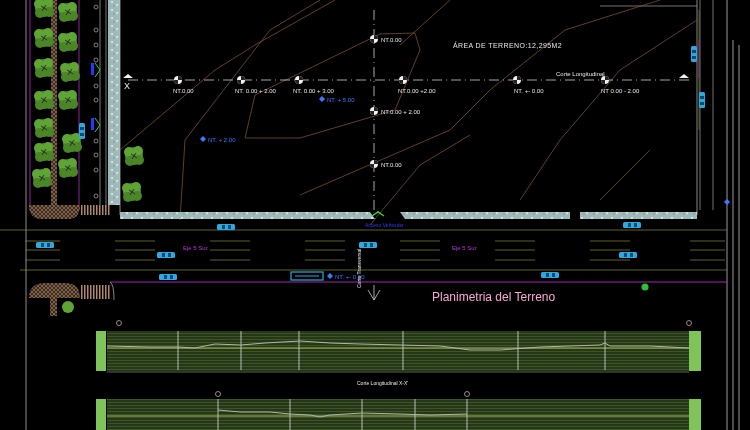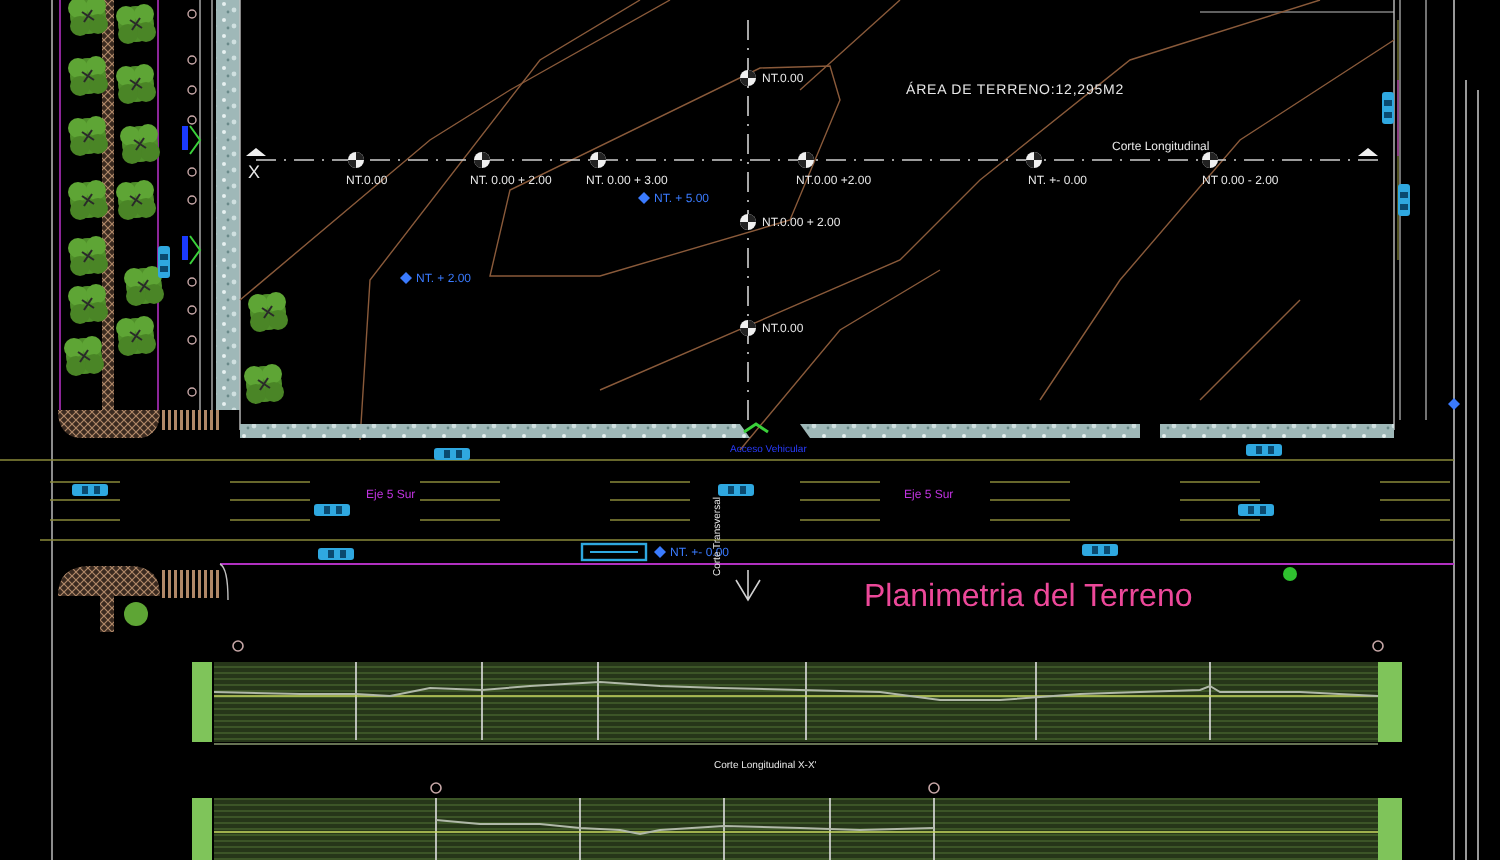--- a/index.html
+++ b/index.html
@@ -4,21 +4,21 @@
 <style>
   html, body { margin:0; padding:0; background:#000; }
   body { width:750px; height:430px; overflow:hidden; position:relative; font-family:"Liberation Sans", sans-serif; }
   #cad { position:absolute; left:0; top:0; width:750px; height:430px; }
   .lbl { position:absolute; white-space:nowrap; line-height:1; }
   .nt { color:#e8e8e8; font-size:6px; }
   .blue { color:#3a7bff; font-size:6px; }
   .mag { color:#c033e0; font-size:6px; }
   .area { color:#e8e8e8; font-size:7px; letter-spacing:0.4px; }
   .white-s { color:#e8e8e8; font-size:6px; }
-  .title { color:#ec4899; font-size:16px; }
+  .title { color:#f9a8d4; font-size:12px; }
   .navy { color:#2a3cff; font-size:5px; }
 </style>
 </head>
 <body>
 
 <svg id="cad" viewBox="0 0 750 430" xmlns="http://www.w3.org/2000/svg">
   <defs>
     <pattern id="hatch" width="4" height="4" patternUnits="userSpaceOnUse">
       <rect width="4" height="4" fill="#3a2a20"></rect>
       <path d="M0,0 L4,4 M4,0 L0,4" stroke="#b08868" stroke-width="0.6"></path>

